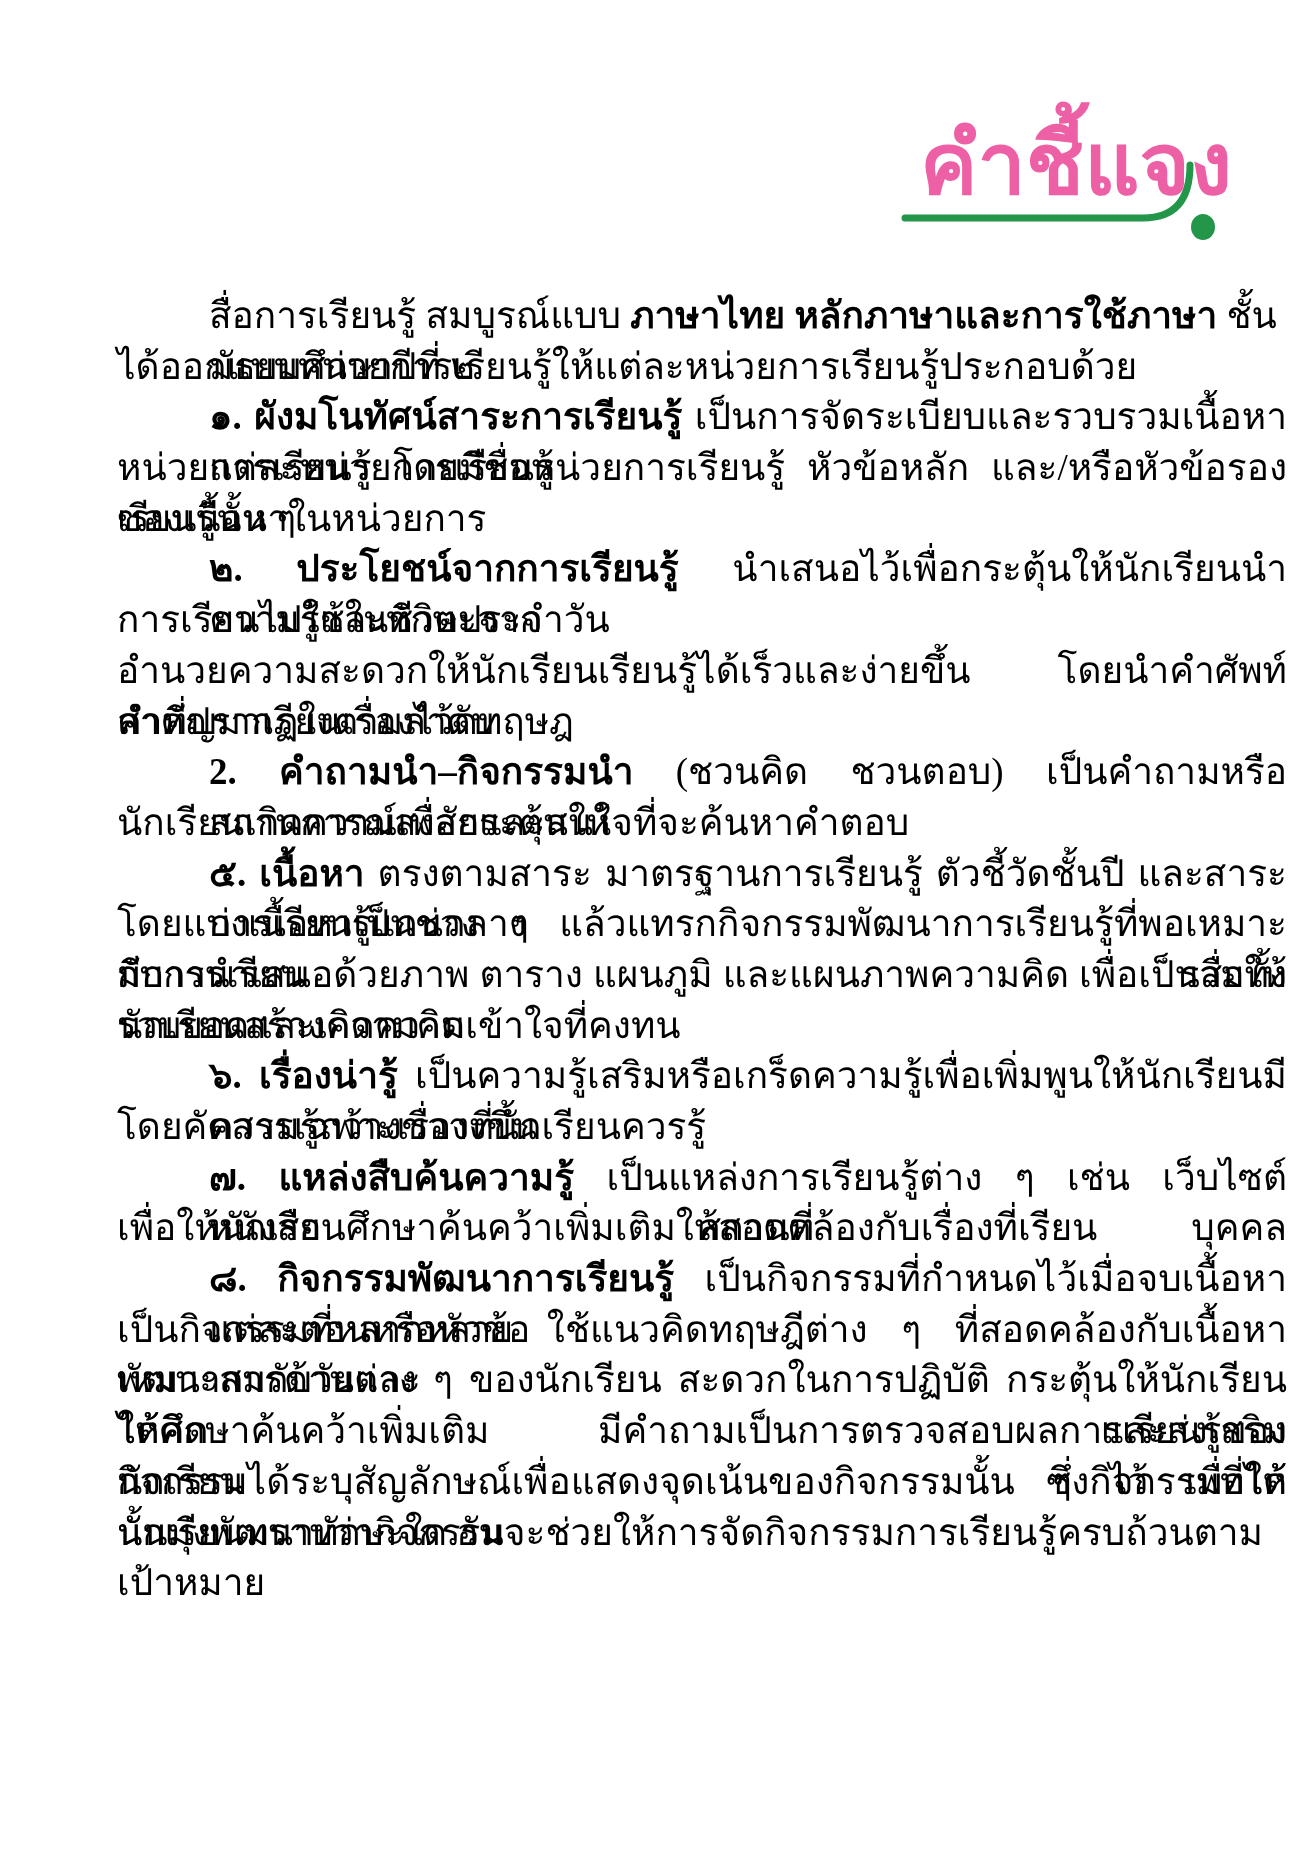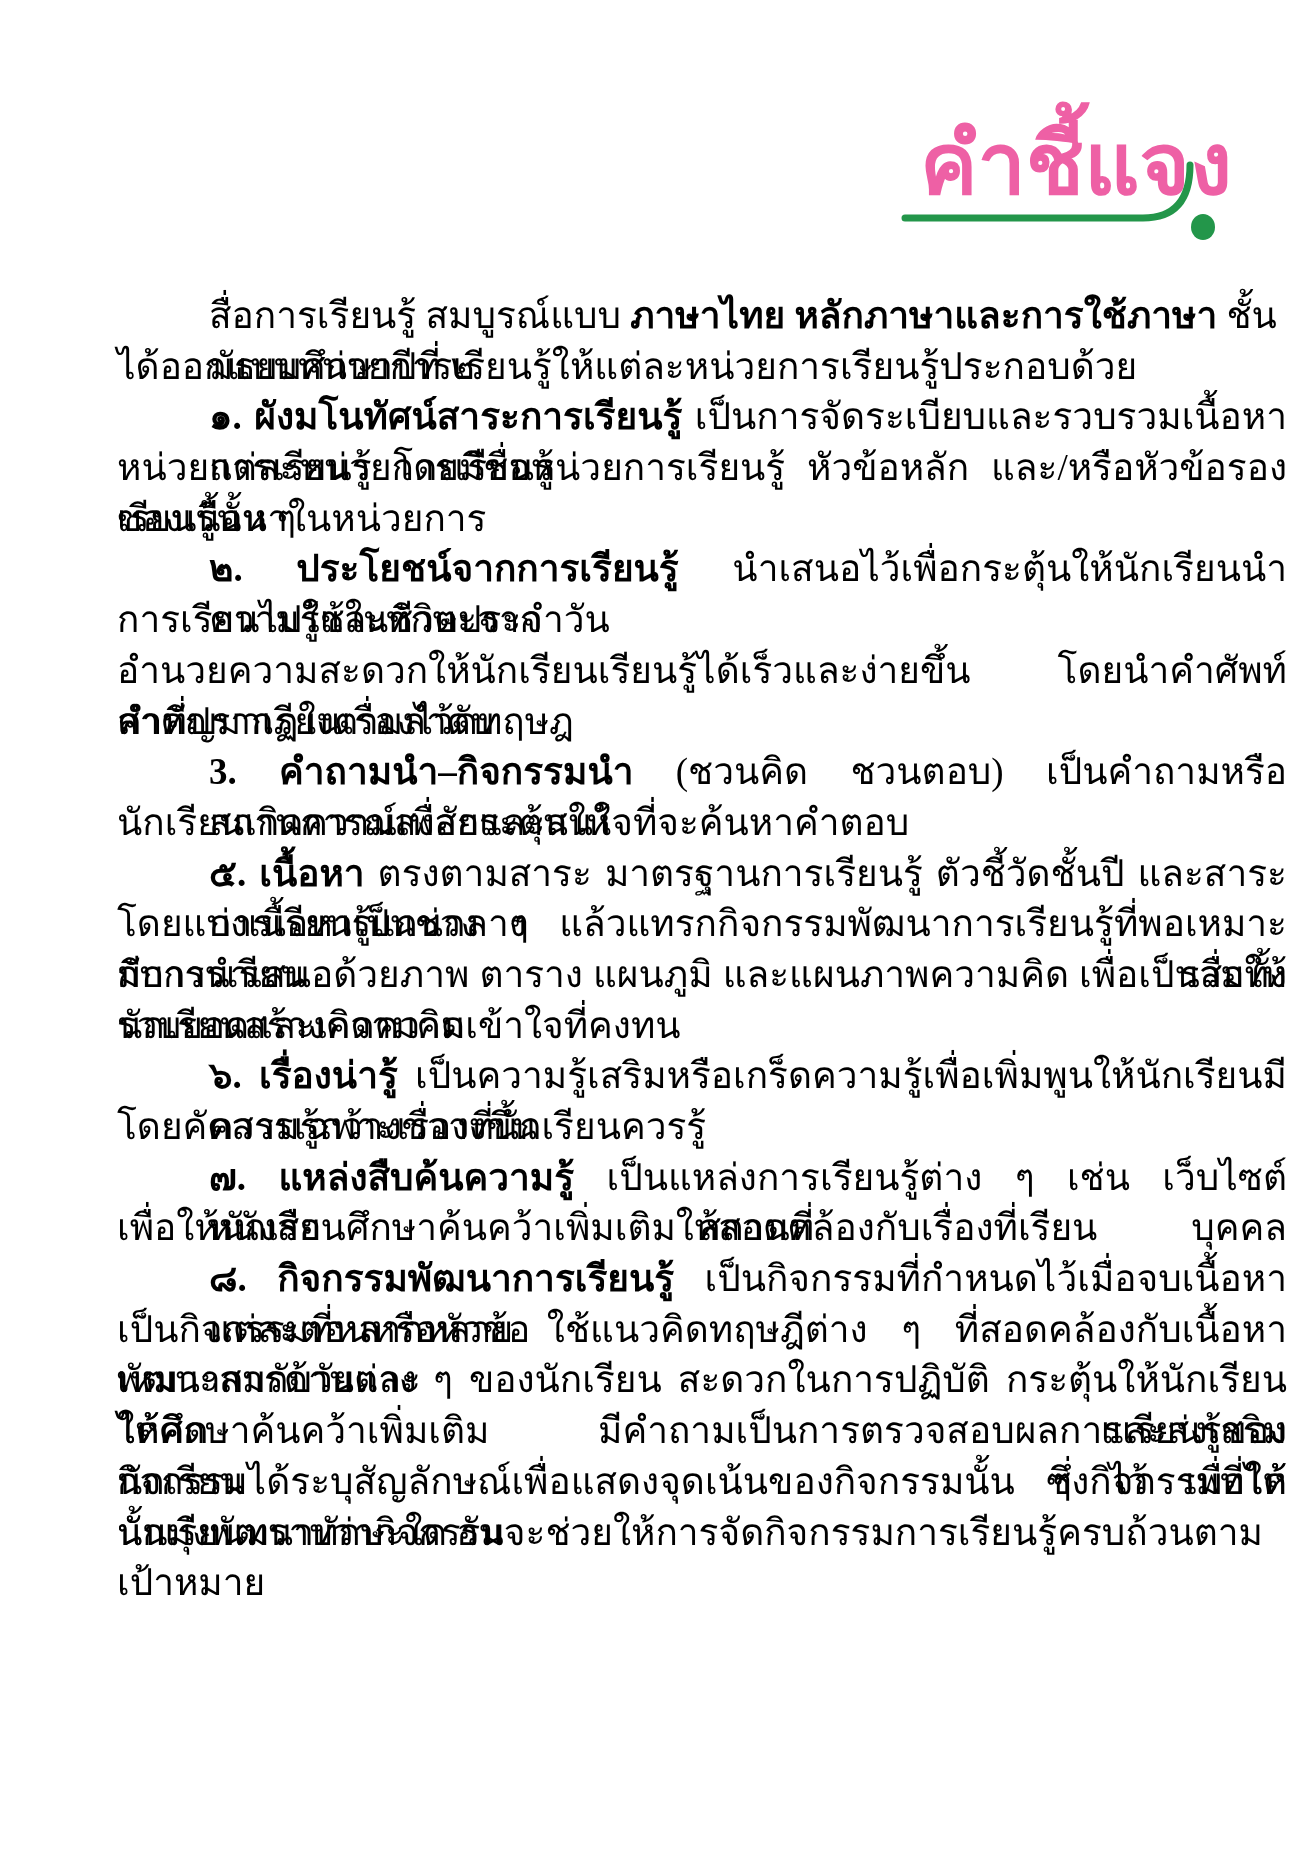--- a/index.html
+++ b/index.html
@@ -61,21 +61,21 @@
   <main class="doc-body" id="body-root" style="color: rgb(0, 0, 0);">
       <div class="line indent"><span>สื่อการเรียนรู้ สมบูรณ์แบบ </span><b>ภาษาไทย หลักภาษาและการใช้ภาษา</b><span> ชั้นมัธยมศึกษาปีที่ ๒</span></div>
       <div class="line"><span>ได้ออกแบบหน่วยการเรียนรู้ให้แต่ละหน่วยการเรียนรู้ประกอบด้วย</span></div>
       <div class="line indent flush"><b>๑. ผังมโนทัศน์สาระการเรียนรู้</b><span> เป็นการจัดระเบียบและรวบรวมเนื้อหาแต่ละหน่วยการเรียนรู้</span></div>
       <div class="line flush"><span>หน่วยการเรียนรู้ โดยมีชื่อหน่วยการเรียนรู้ หัวข้อหลัก และ/หรือหัวข้อรองของเนื้อหาในหน่วยการ</span></div>
       <div class="line"><span>เรียนรู้นั้น ๆ</span></div>
       <div class="line indent flush"><b>๒. ประโยชน์จากการเรียนรู้</b><span> นำเสนอไว้เพื่อกระตุ้นให้นักเรียนนำความรู้และทักษะจาก</span></div>
       <div class="line"><span>การเรียนไปใช้ในชีวิตประจำวัน</span></div>
       <div class="line flush"><span>อำนวยความสะดวกให้นักเรียนเรียนรู้ได้เร็วและง่ายขึ้น โดยนำคำศัพท์สำคัญมาเรียงตามลำดับ</span></div>
       <div class="line"><span>คำที่ปรากฏในเรื่องไว้ดทฤษฎ</span></div>
-      <div class="line indent flush"><b>3. คำถามนำ–กิจกรรมนำ</b><span> (ชวนคิด ชวนตอบ) เป็นคำถามหรือสถานการณ์เพื่อกระตุ้นให้</span></div>
+      <div class="line indent flush"><b>2. คำถามนำ–กิจกรรมนำ</b><span> (ชวนคิด ชวนตอบ) เป็นคำถามหรือสถานการณ์เพื่อกระตุ้นให้</span></div>
       <div class="line"><span>นักเรียนเกิดความสงสัยและสนใจที่จะค้นหาคำตอบ</span></div>
       <div class="line indent flush"><b>๕. เนื้อหา</b><span> ตรงตามสาระ มาตรฐานการเรียนรู้ ตัวชี้วัดชั้นปี และสาระการเรียนรู้แกนกลาง</span></div>
       <div class="line flush"><span>โดยแบ่งเนื้อหาเป็นช่วง ๆ แล้วแทรกกิจกรรมพัฒนาการเรียนรู้ที่พอเหมาะกับการเรียน รวมทั้ง</span></div>
       <div class="line flush"><span>มีการนำเสนอด้วยภาพ ตาราง แผนภูมิ และแผนภาพความคิด เพื่อเป็นสื่อให้นักเรียนสร้างความคิด</span></div>
       <div class="line"><span>รวบยอดและเกิดความเข้าใจที่คงทน</span></div>
       <div class="line indent flush"><b>๖. เรื่องน่ารู้</b><span> เป็นความรู้เสริมหรือเกร็ดความรู้เพื่อเพิ่มพูนให้นักเรียนมีความรู้กว้างขวางขึ้น</span></div>
       <div class="line"><span>โดยคัดสรรเฉพาะเรื่องที่นักเรียนควรรู้</span></div>
       <div class="line indent flush"><b>๗. แหล่งสืบค้นความรู้</b><span> เป็นแหล่งการเรียนรู้ต่าง ๆ เช่น เว็บไซต์ หนังสือ สถานที่ บุคคล</span></div>
       <div class="line"><span>เพื่อให้นักเรียนศึกษาค้นคว้าเพิ่มเติมให้สอดคล้องกับเรื่องที่เรียน</span></div>
       <div class="line indent flush"><b>๘. กิจกรรมพัฒนาการเรียนรู้</b><span> เป็นกิจกรรมที่กำหนดไว้เมื่อจบเนื้อหาแต่ละตอนหรือหัวข้อ</span></div>

